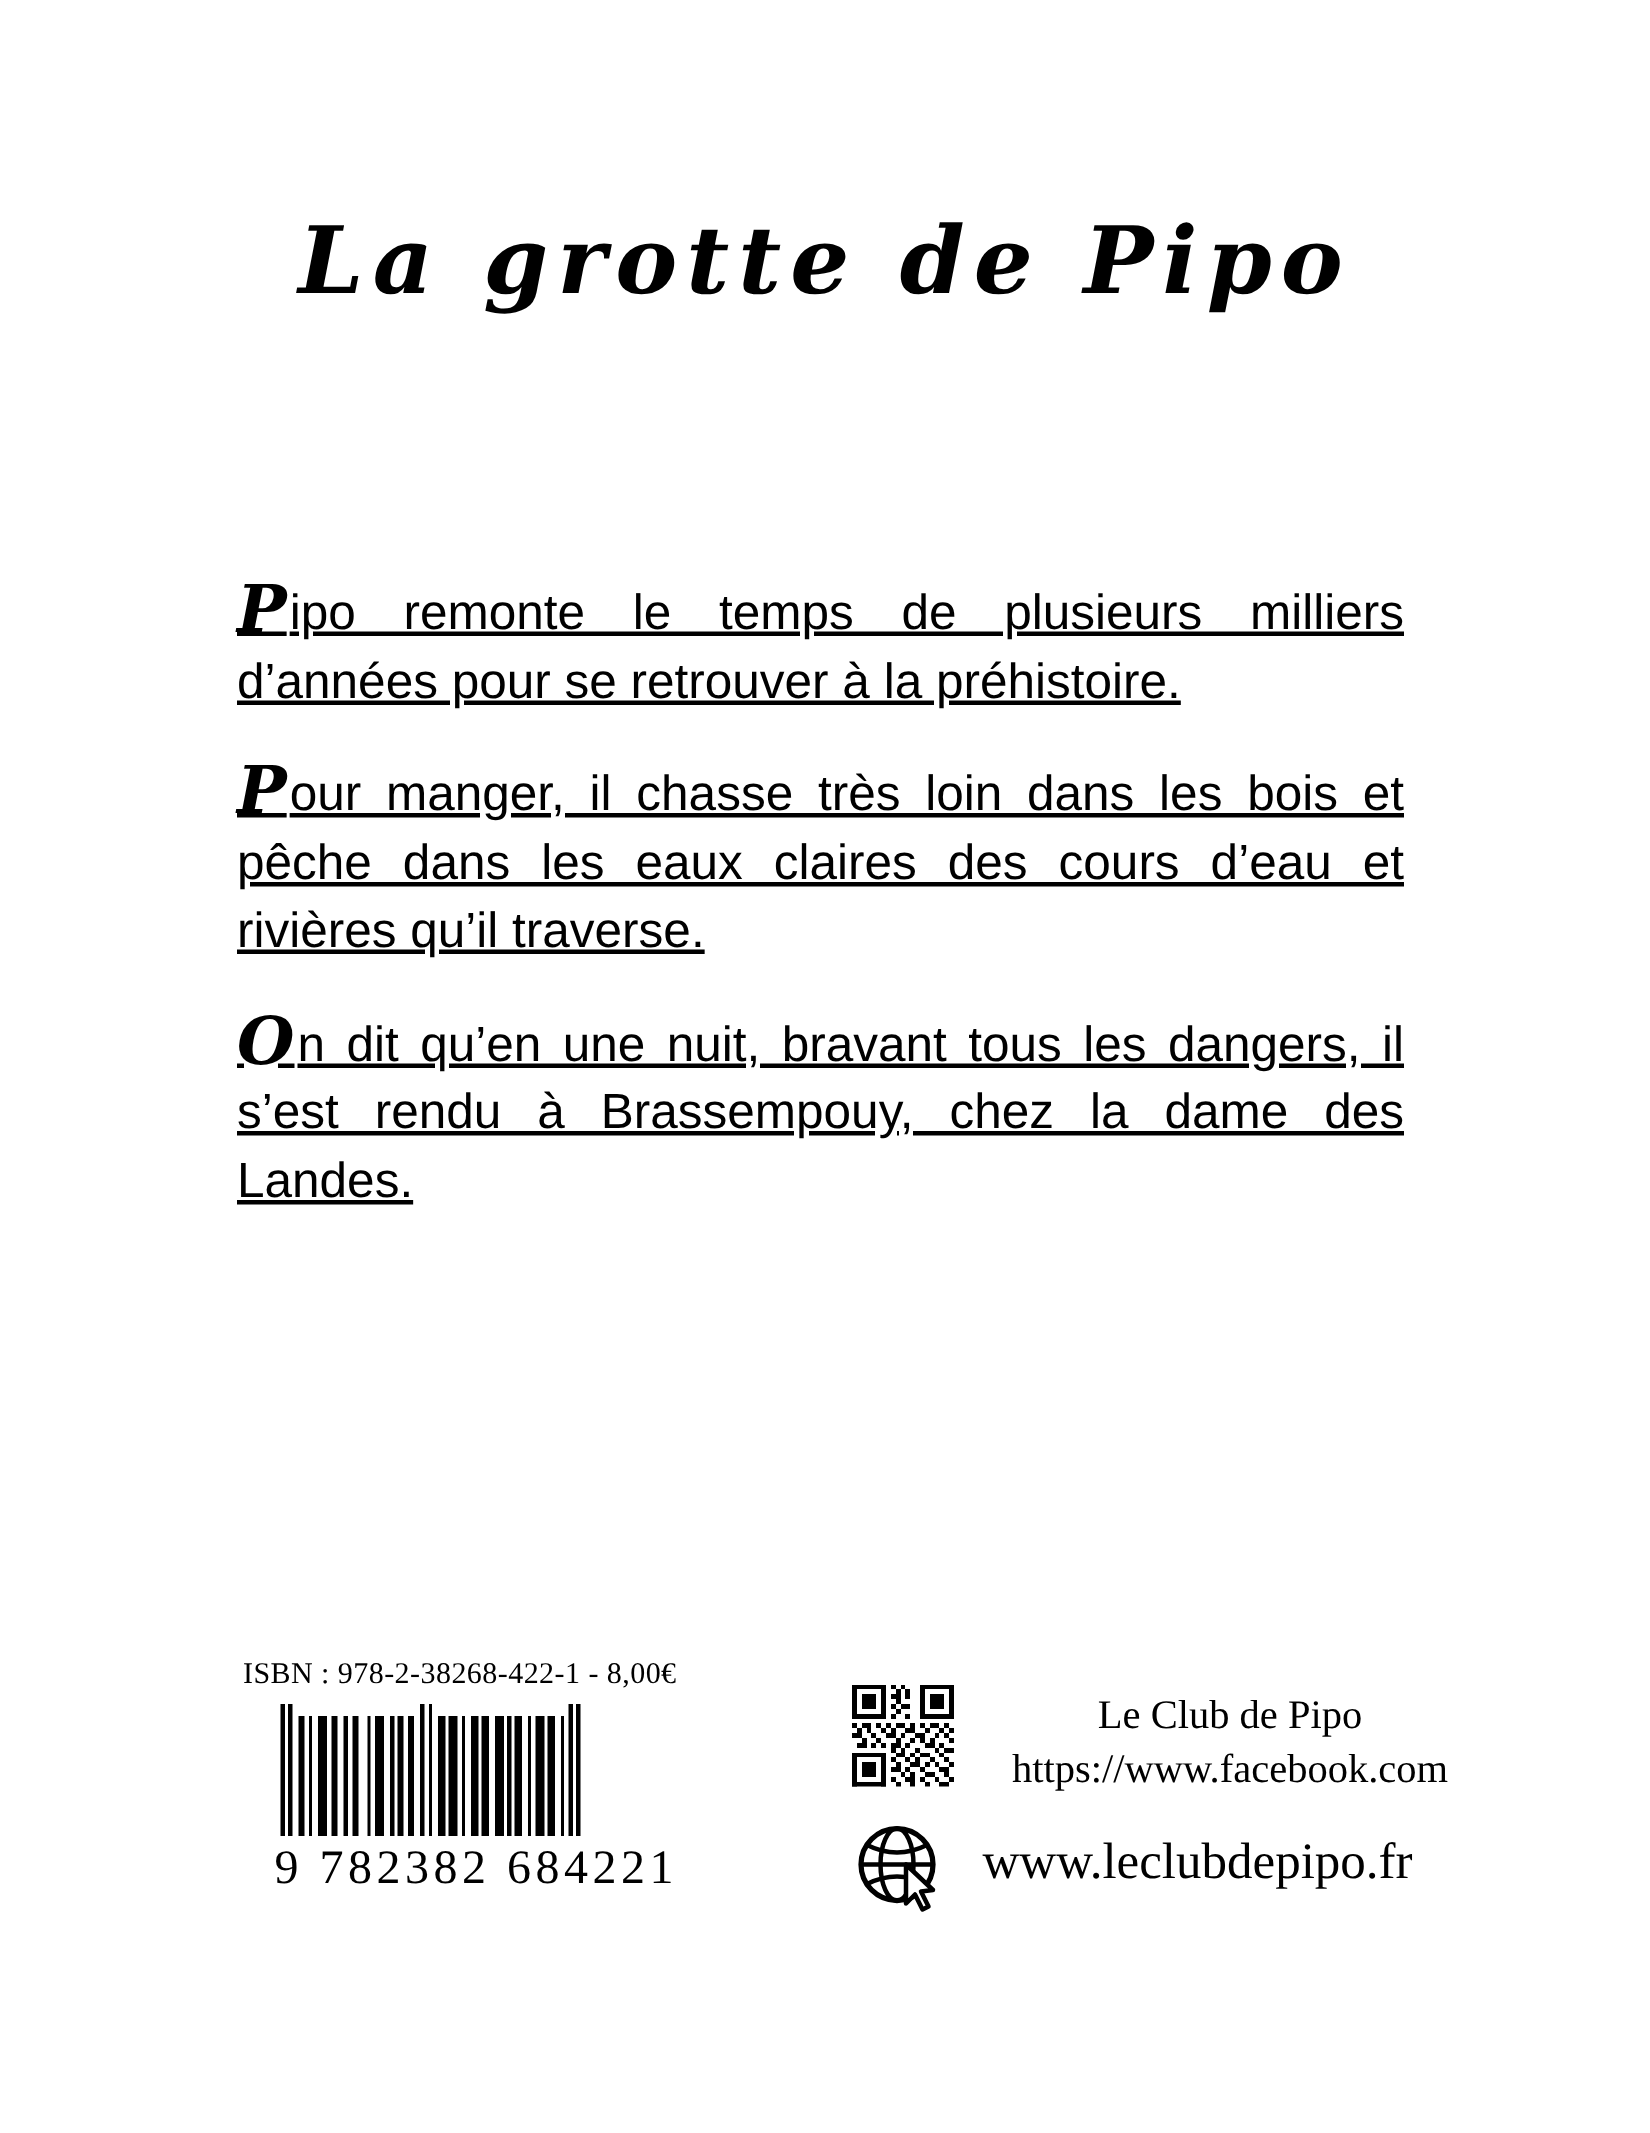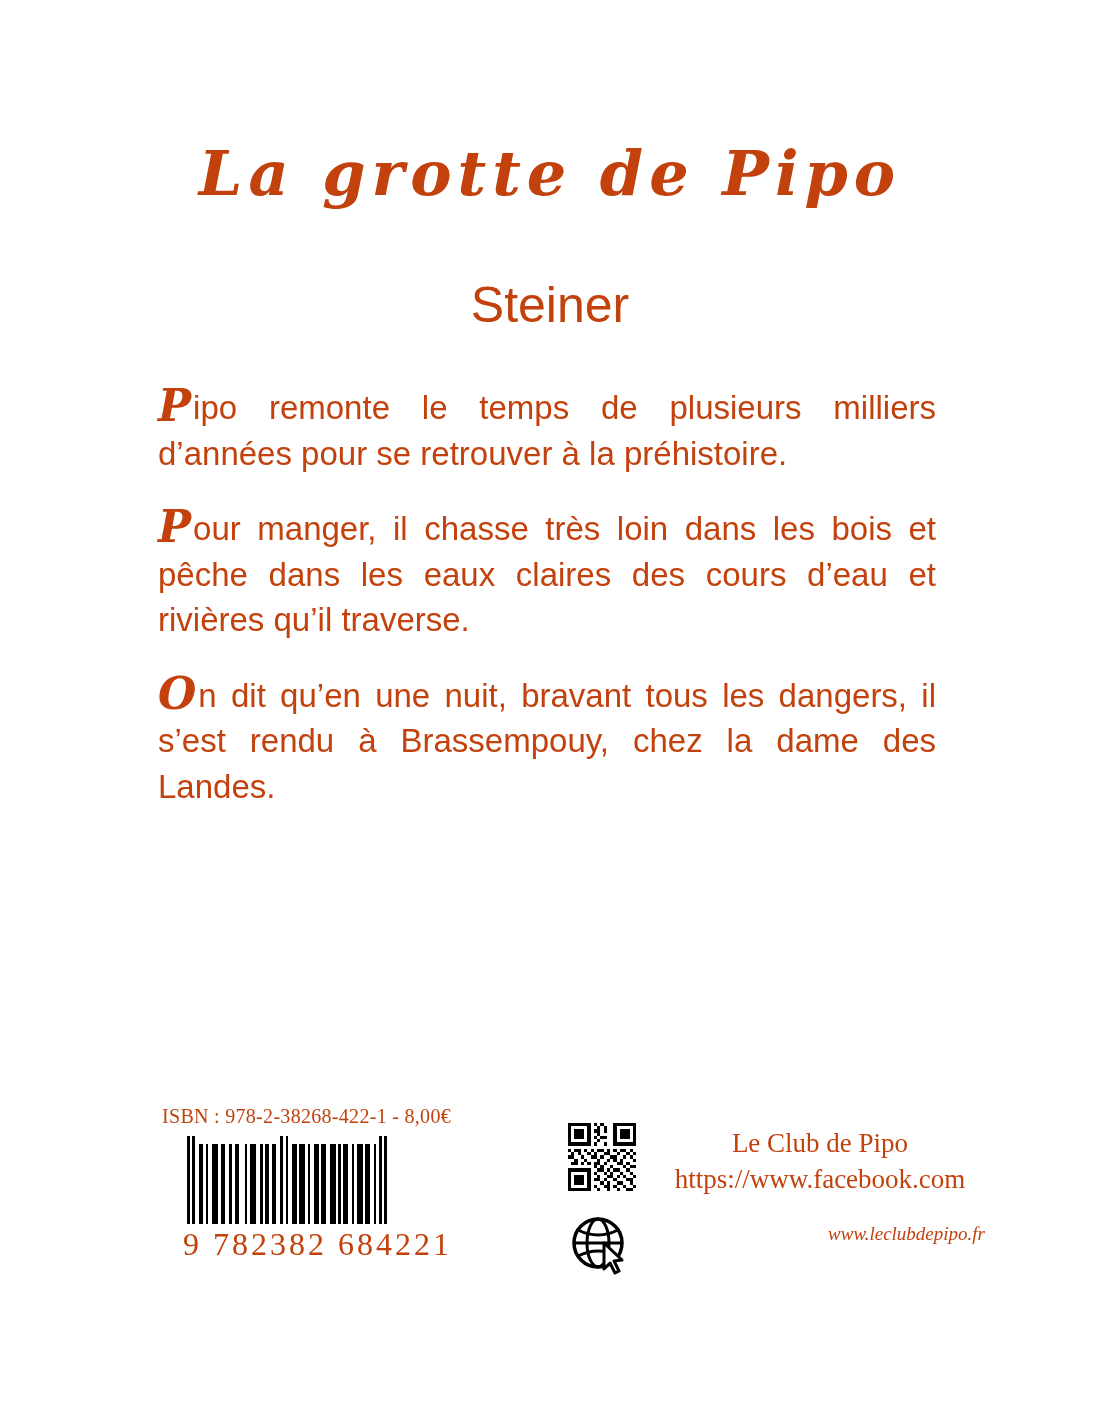--- a/index.html
+++ b/index.html
@@ -6,21 +6,21 @@
     margin: 0;
     padding: 0;
     background: #ffffff;
   }
   .page {
     position: relative;
     width: 1100px;
     height: 1422px;
     background: #ffffff;
     font-family: "Liberation Sans", sans-serif;
-    color: #c2410c;
+    color: #000000;
     overflow: hidden;
   }
 
   
   .book-title {
     position: absolute;
     top: 140px;
     left: 0;
     width: 1100px;
     text-align: center;
@@ -43,20 +43,21 @@
     font-weight: 400;
     line-height: 1.1;
   }
 
   
   .body-block {
     position: absolute;
     left: 158px;
     width: 778px;
     top: 385px;
+    text-decoration: underline;
   }
   .para {
     font-family: "Liberation Sans", sans-serif;
     font-size: 33px;
     line-height: 1.38;
     margin: 0 0 30px 0;
     text-align: justify;
   }
   .para:last-child { margin-bottom: 12px; }
   .para .dropcap {
@@ -146,33 +147,31 @@
     top: 108px;
     width: 62px;
     height: 62px;
   }
 
   .web-text {
     position: absolute;
     left: 655px;
     top: 118px;
     width: 330px;
-    text-align: right;
+    text-align: left;
     font-family: "Liberation Serif", serif;
-    font-size: 19px;
-    font-style: italic;
+    font-size: 34px;
   }
 </style>
 </head>
 <body>
 
 <div class="page">
 
   <div class="book-title">La grotte de Pipo</div>
-  <div class="author">Steiner</div>
 
   <div class="body-block">
     <p class="para">
       <span class="dropcap">P</span><span>ipo remonte le temps de plusieurs milliers d’années pour se retrouver à la préhistoire.</span>
     </p>
     <p class="para">
       <span class="dropcap">P</span><span>our manger, il chasse très loin dans les bois et pêche dans les eaux claires des cours d’eau et rivières qu’il traverse.</span>
     </p>
     <p class="para">
       <span class="dropcap">O</span><span>n dit qu’en une nuit, bravant tous les dangers, il s’est rendu à Brassempouy, chez la dame des Landes.</span>

